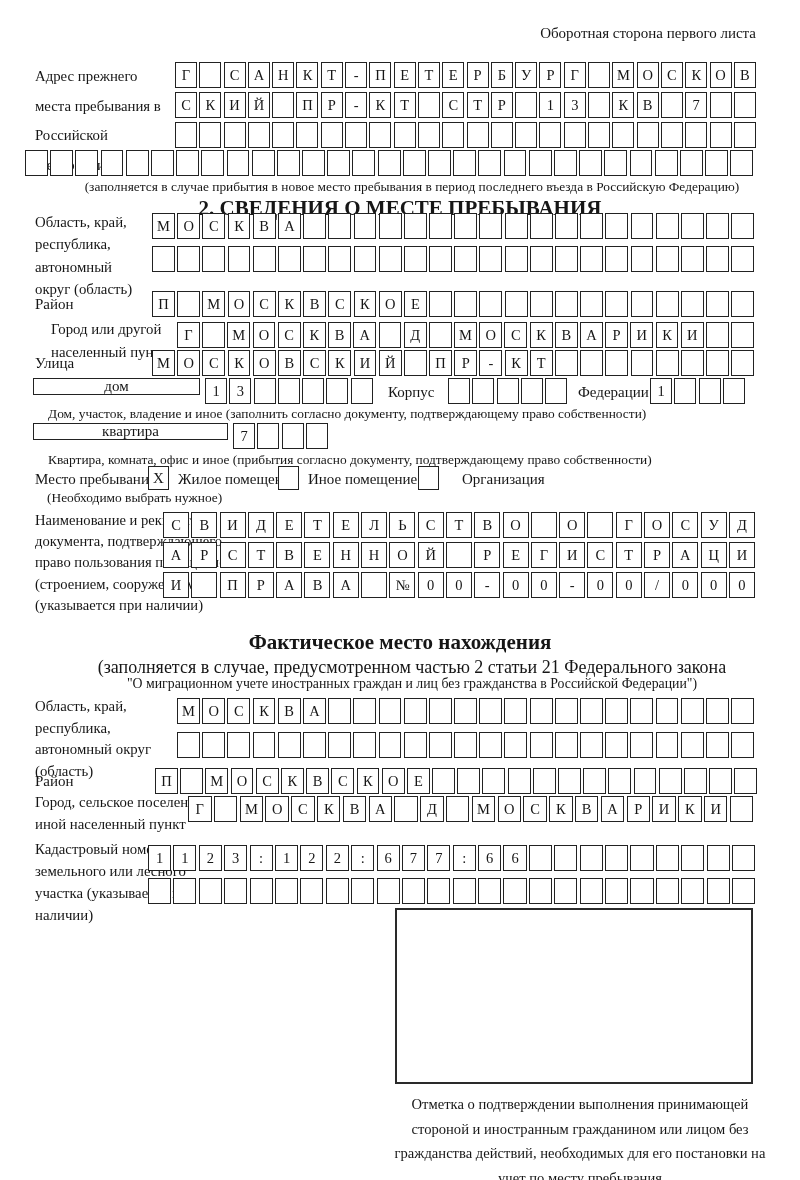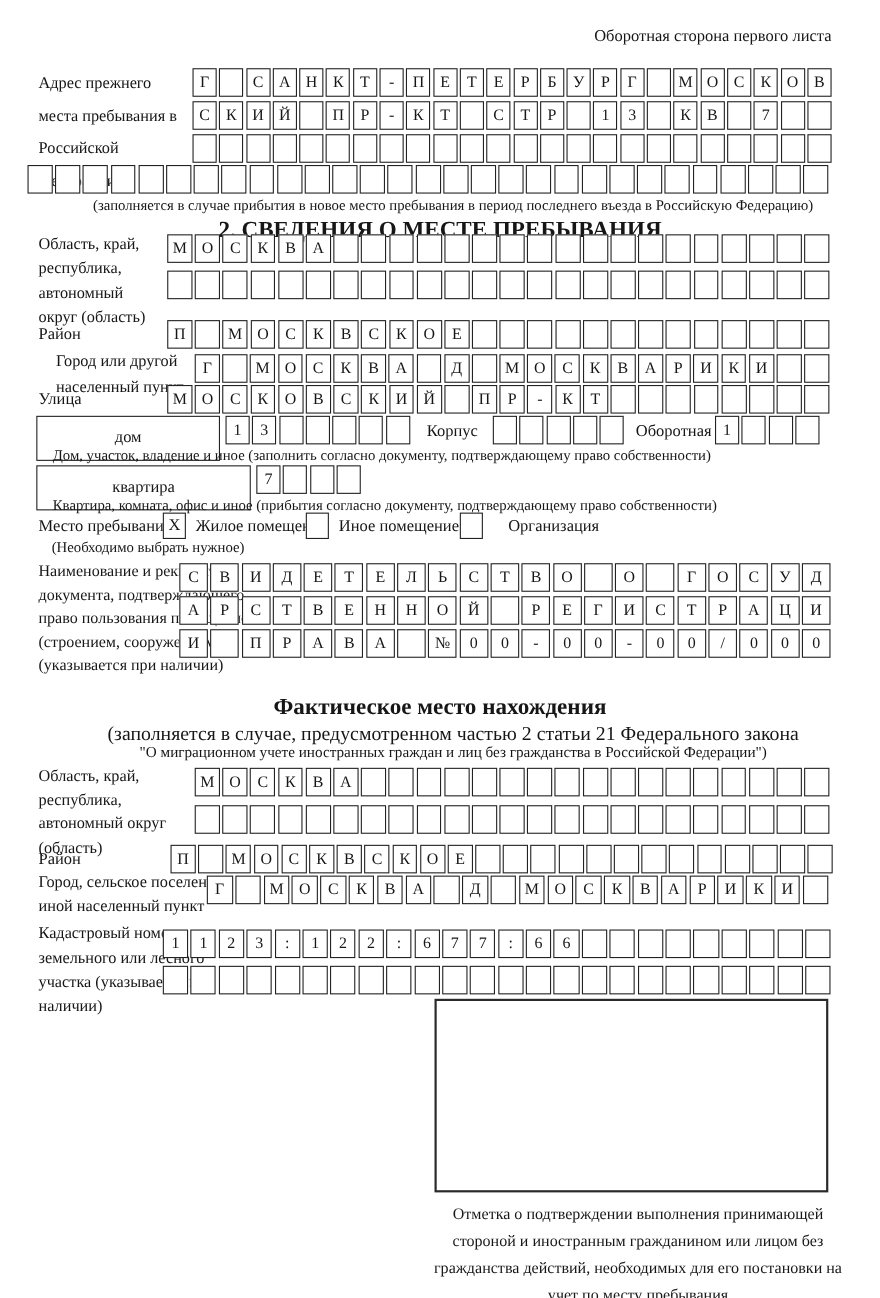--- a/index.html
+++ b/index.html
@@ -19,21 +19,21 @@
   .c{
     box-sizing:border-box;flex:0 0 auto;width:22px;height:26px;
     border:1.5px solid #222;display:flex;align-items:center;justify-content:center;
     font-size:14.5px;line-height:1;background:#fff;
   }
   .p252 .c{width:22.9px;}
   .p283 .c{width:26px;}
   .p254 .c{width:23.1px;}
   .p258 .c{width:23.5px;}
   .wbox{
-    box-sizing:border-box;border:1.6px solid #222;height:41px;
+    box-sizing:border-box;border:1.6px solid #222;height:17px;
     display:flex;align-items:center;justify-content:center;font-size:15px;background:#fff;
   }
   .cb{
     box-sizing:border-box;width:21px;height:24px;border:1.6px solid #222;
     display:flex;align-items:center;justify-content:center;font-size:15px;background:#fff;
   }
   .stamp-box{box-sizing:border-box;border:2px solid #2a2a2a;background:#fff;}
 </style>
 </head>
 <body>
@@ -304,21 +304,21 @@
       <span class="c"></span>
     </div>
   <div class="abs lbl" style="left:388px;top:379px;">Корпус</div>
   <div class="abs cells" style="left:448px;top:378px;">
       <span class="c"></span>
       <span class="c"></span>
       <span class="c"></span>
       <span class="c"></span>
       <span class="c"></span>
     </div>
-  <div class="abs lbl" style="left:578px;top:379px;">Оборотная</div>
+  <div class="abs lbl" style="left:578px;top:379px;">Федерации</div>
   <div class="abs cells" style="left:650px;top:378px;">
       <span class="c">1</span>
       <span class="c"></span>
       <span class="c"></span>
       <span class="c"></span>
     </div>
   <div class="abs note" style="left:36px;top:406px;">Дом, участок, владение и иное (заполнить согласно документу, подтверждающему право собственности)</div>
 
   <div class="abs wbox" style="left:33px;top:423px;width:195px;">квартира</div>
   <div class="abs cells" style="left:233px;top:423px;">

